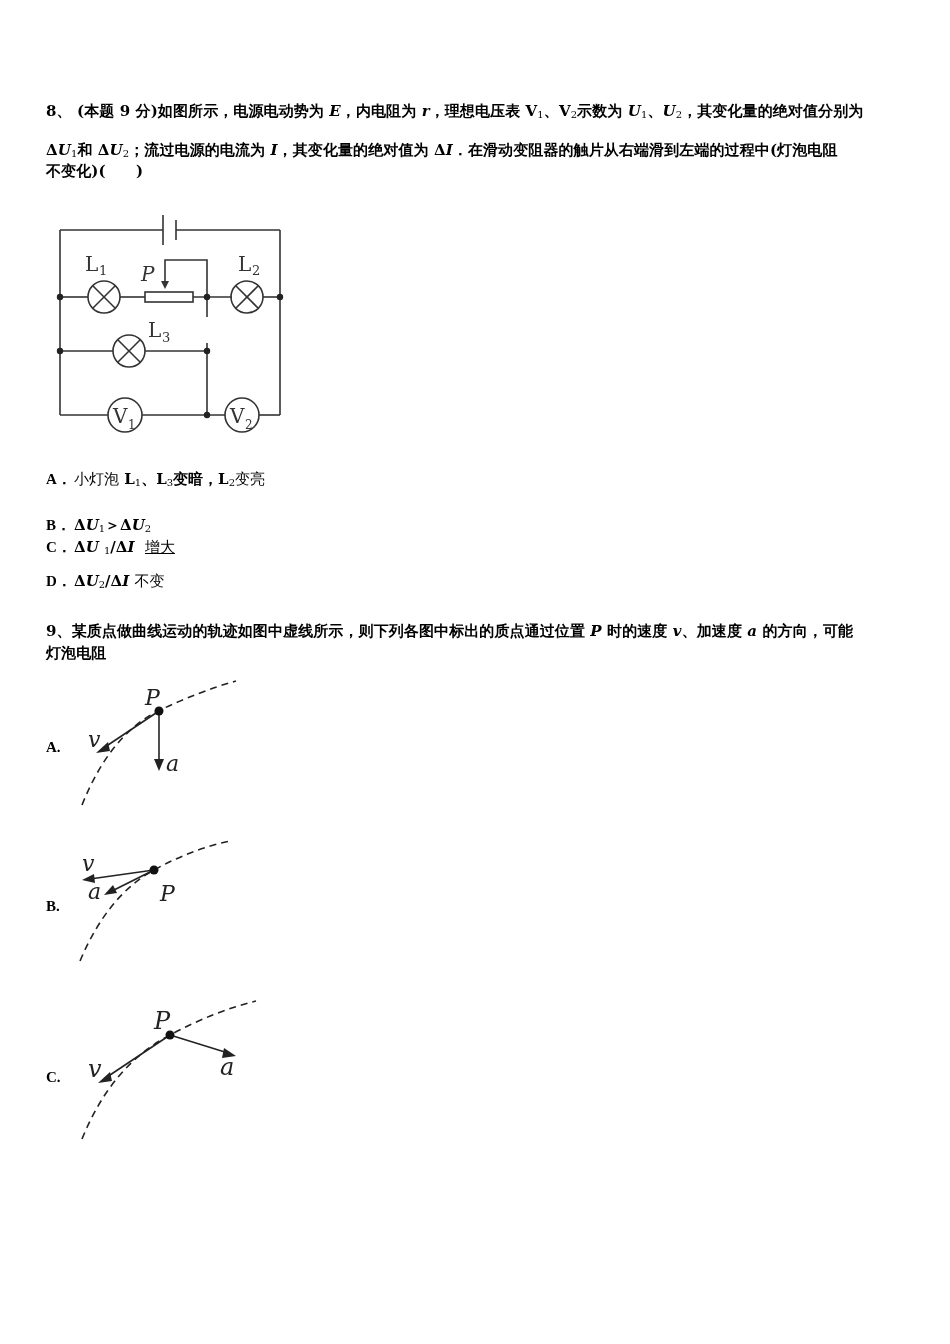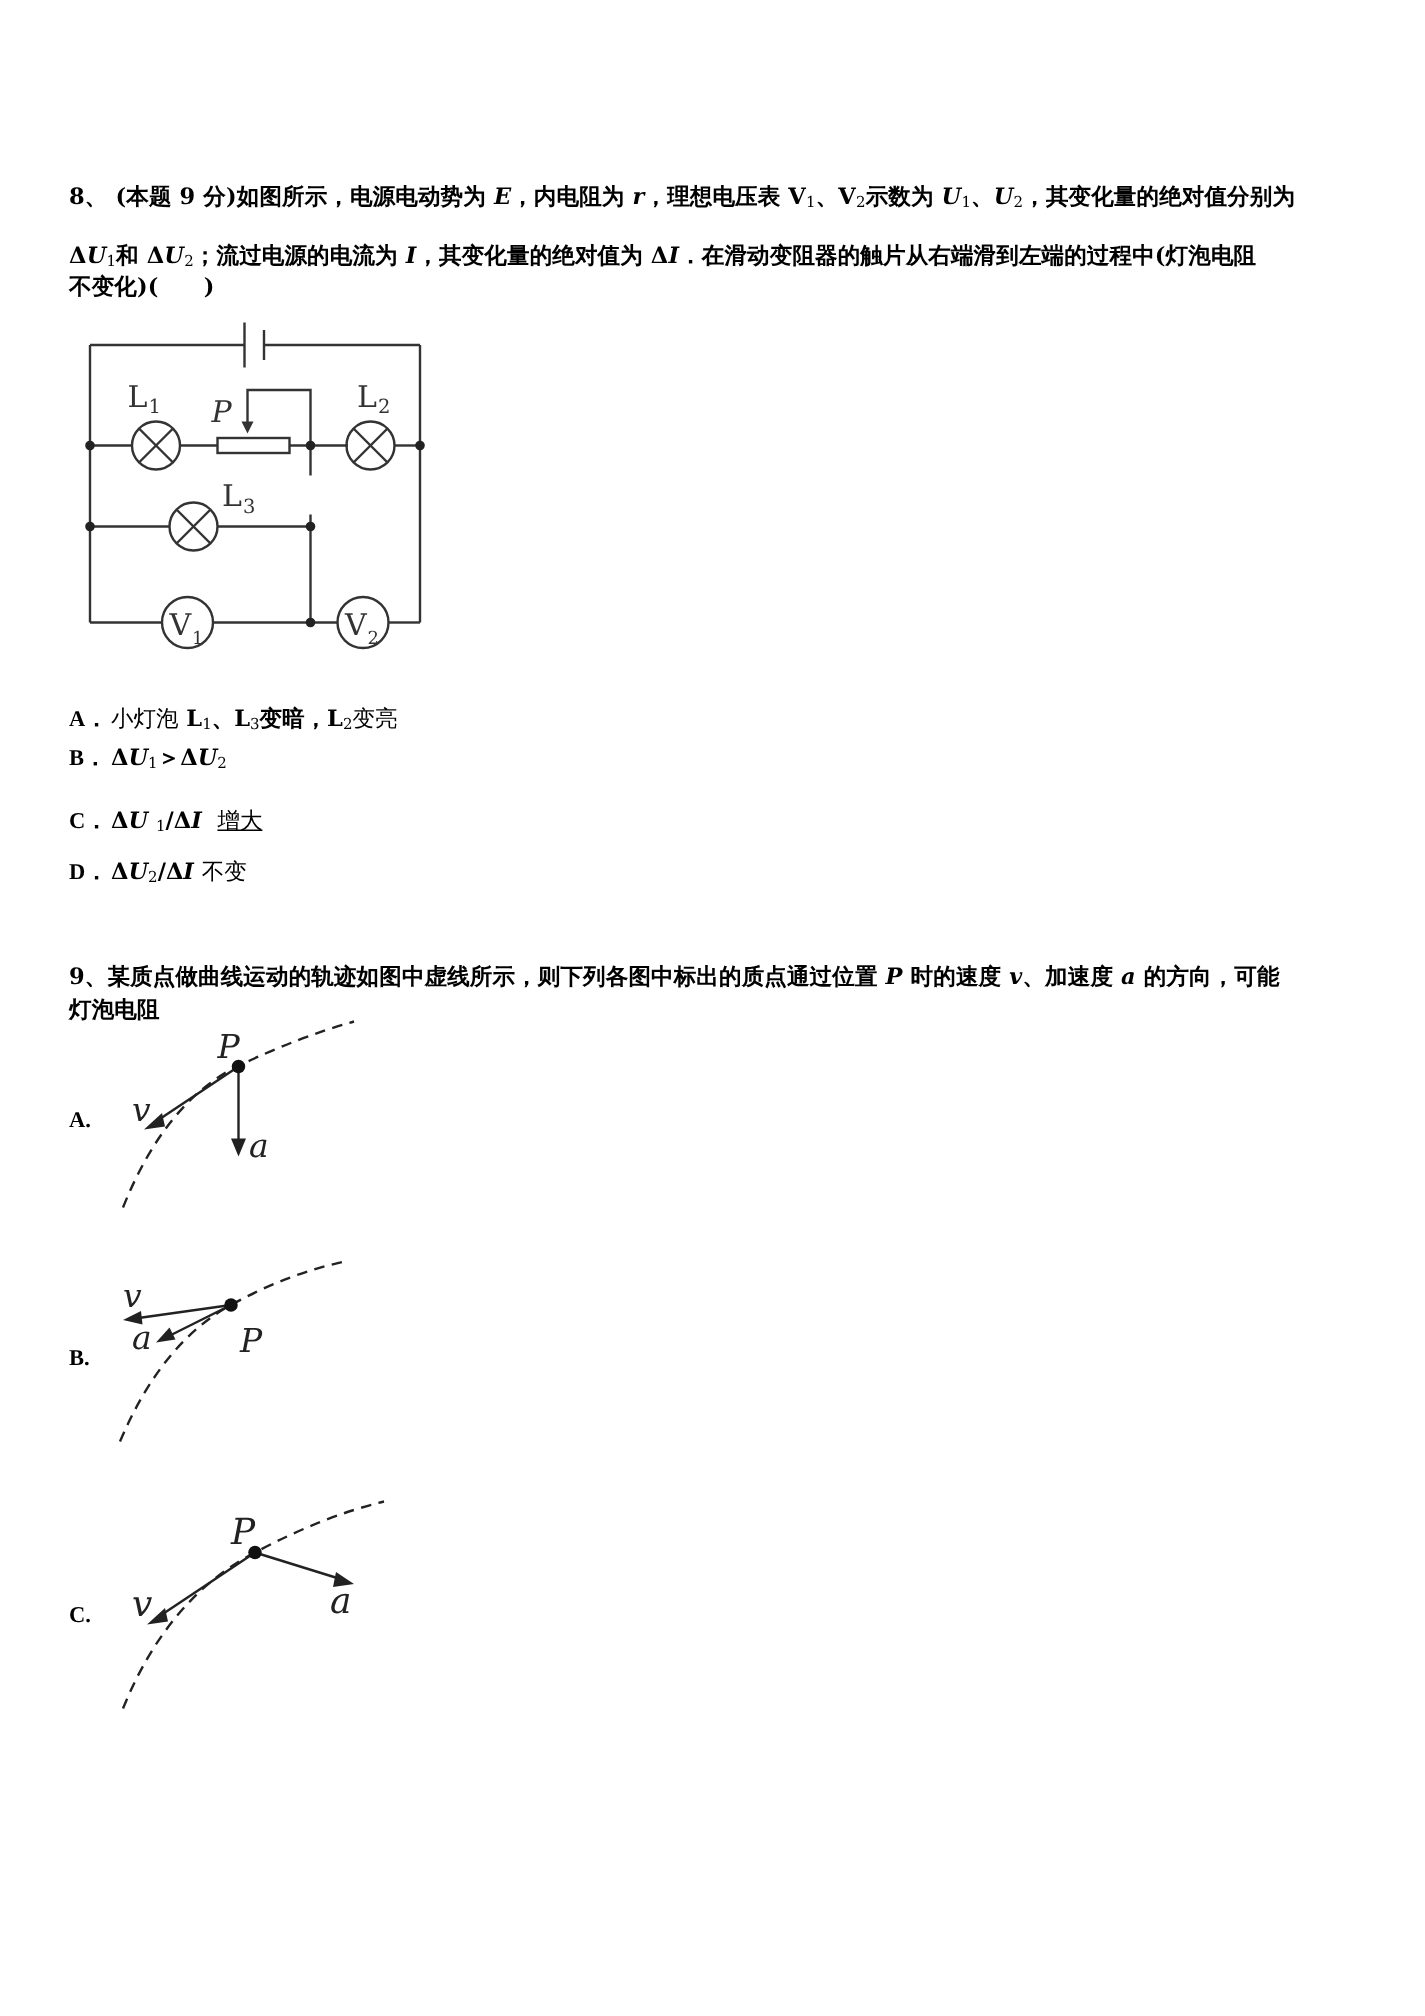--- a/index.html
+++ b/index.html
@@ -1,18 +1,18 @@
 <!DOCTYPE html>
 <html><head>
 <meta charset="utf-8">
 <style>
   html, body { margin: 0; padding: 0; background: #ffffff; }
   body { width: 950px; height: 1344px; position: relative; overflow: hidden;
          font-family: "DejaVu Serif", "Liberation Serif", serif; color: #000; }
-  .line { position: absolute; left: 46px; font-size: 15px; font-weight: bold; white-space: nowrap; letter-spacing: 0.1px; margin-top: 20px; }
+  .line { position: absolute; left: 46px; font-size: 15px; font-weight: bold; white-space: nowrap; letter-spacing: 0.1px; }
   .line i { font-style: italic; }
   .opt { position: absolute; left: 46px; font-size: 15px; font-weight: bold; white-space: nowrap; }
   .opt .lbl { display: inline-block; width: 28px; font-family: "Liberation Serif", serif; }
   sub { font-size: 10px; vertical-align: -2px; font-weight: normal; }
   svg { position: absolute; overflow: visible; }
   .figlbl { position: absolute; left: 46px; font-size: 15px; font-weight: bold; font-family: "Liberation Serif", serif; }
 </style>
 </head>
 <body>
 
@@ -82,21 +82,21 @@
     <text x="68" y="218" font-size="20">V</text>
     <text x="83" y="224" font-size="12">1</text>
     <text x="185" y="218" font-size="20">V</text>
     <text x="200" y="224" font-size="12">2</text>
   </g>
 </svg>
 
 <div class="opt" style="top:470px;">
   <span class="lbl">A．</span><span style="font-weight:normal;">小灯泡</span> L<sub>1</sub>、L<sub>3</sub><span style="font-weight:bold;">变暗，</span>L<sub>2</sub><span style="font-weight:normal;">变亮</span>
 </div>
-<div class="opt" style="top:496px;">
+<div class="opt" style="top:516px;">
   <span class="lbl">B．</span>Δ<i>U</i><sub>1</sub>＞Δ<i>U</i><sub>2</sub>
 </div>
 <div class="opt" style="top:538px;">
   <span class="lbl">C．</span>Δ<i>U</i> <sub>1</sub>/Δ<i>I</i>&nbsp; <span style="font-weight:normal;text-decoration:underline;">增大</span>
 </div>
 <div class="opt" style="top:572px;">
   <span class="lbl">D．</span>Δ<i>U</i><sub>2</sub>/Δ<i>I</i> <span style="font-weight:normal;">不变</span>
 </div>
 
 <div class="line" style="top:622px;">

